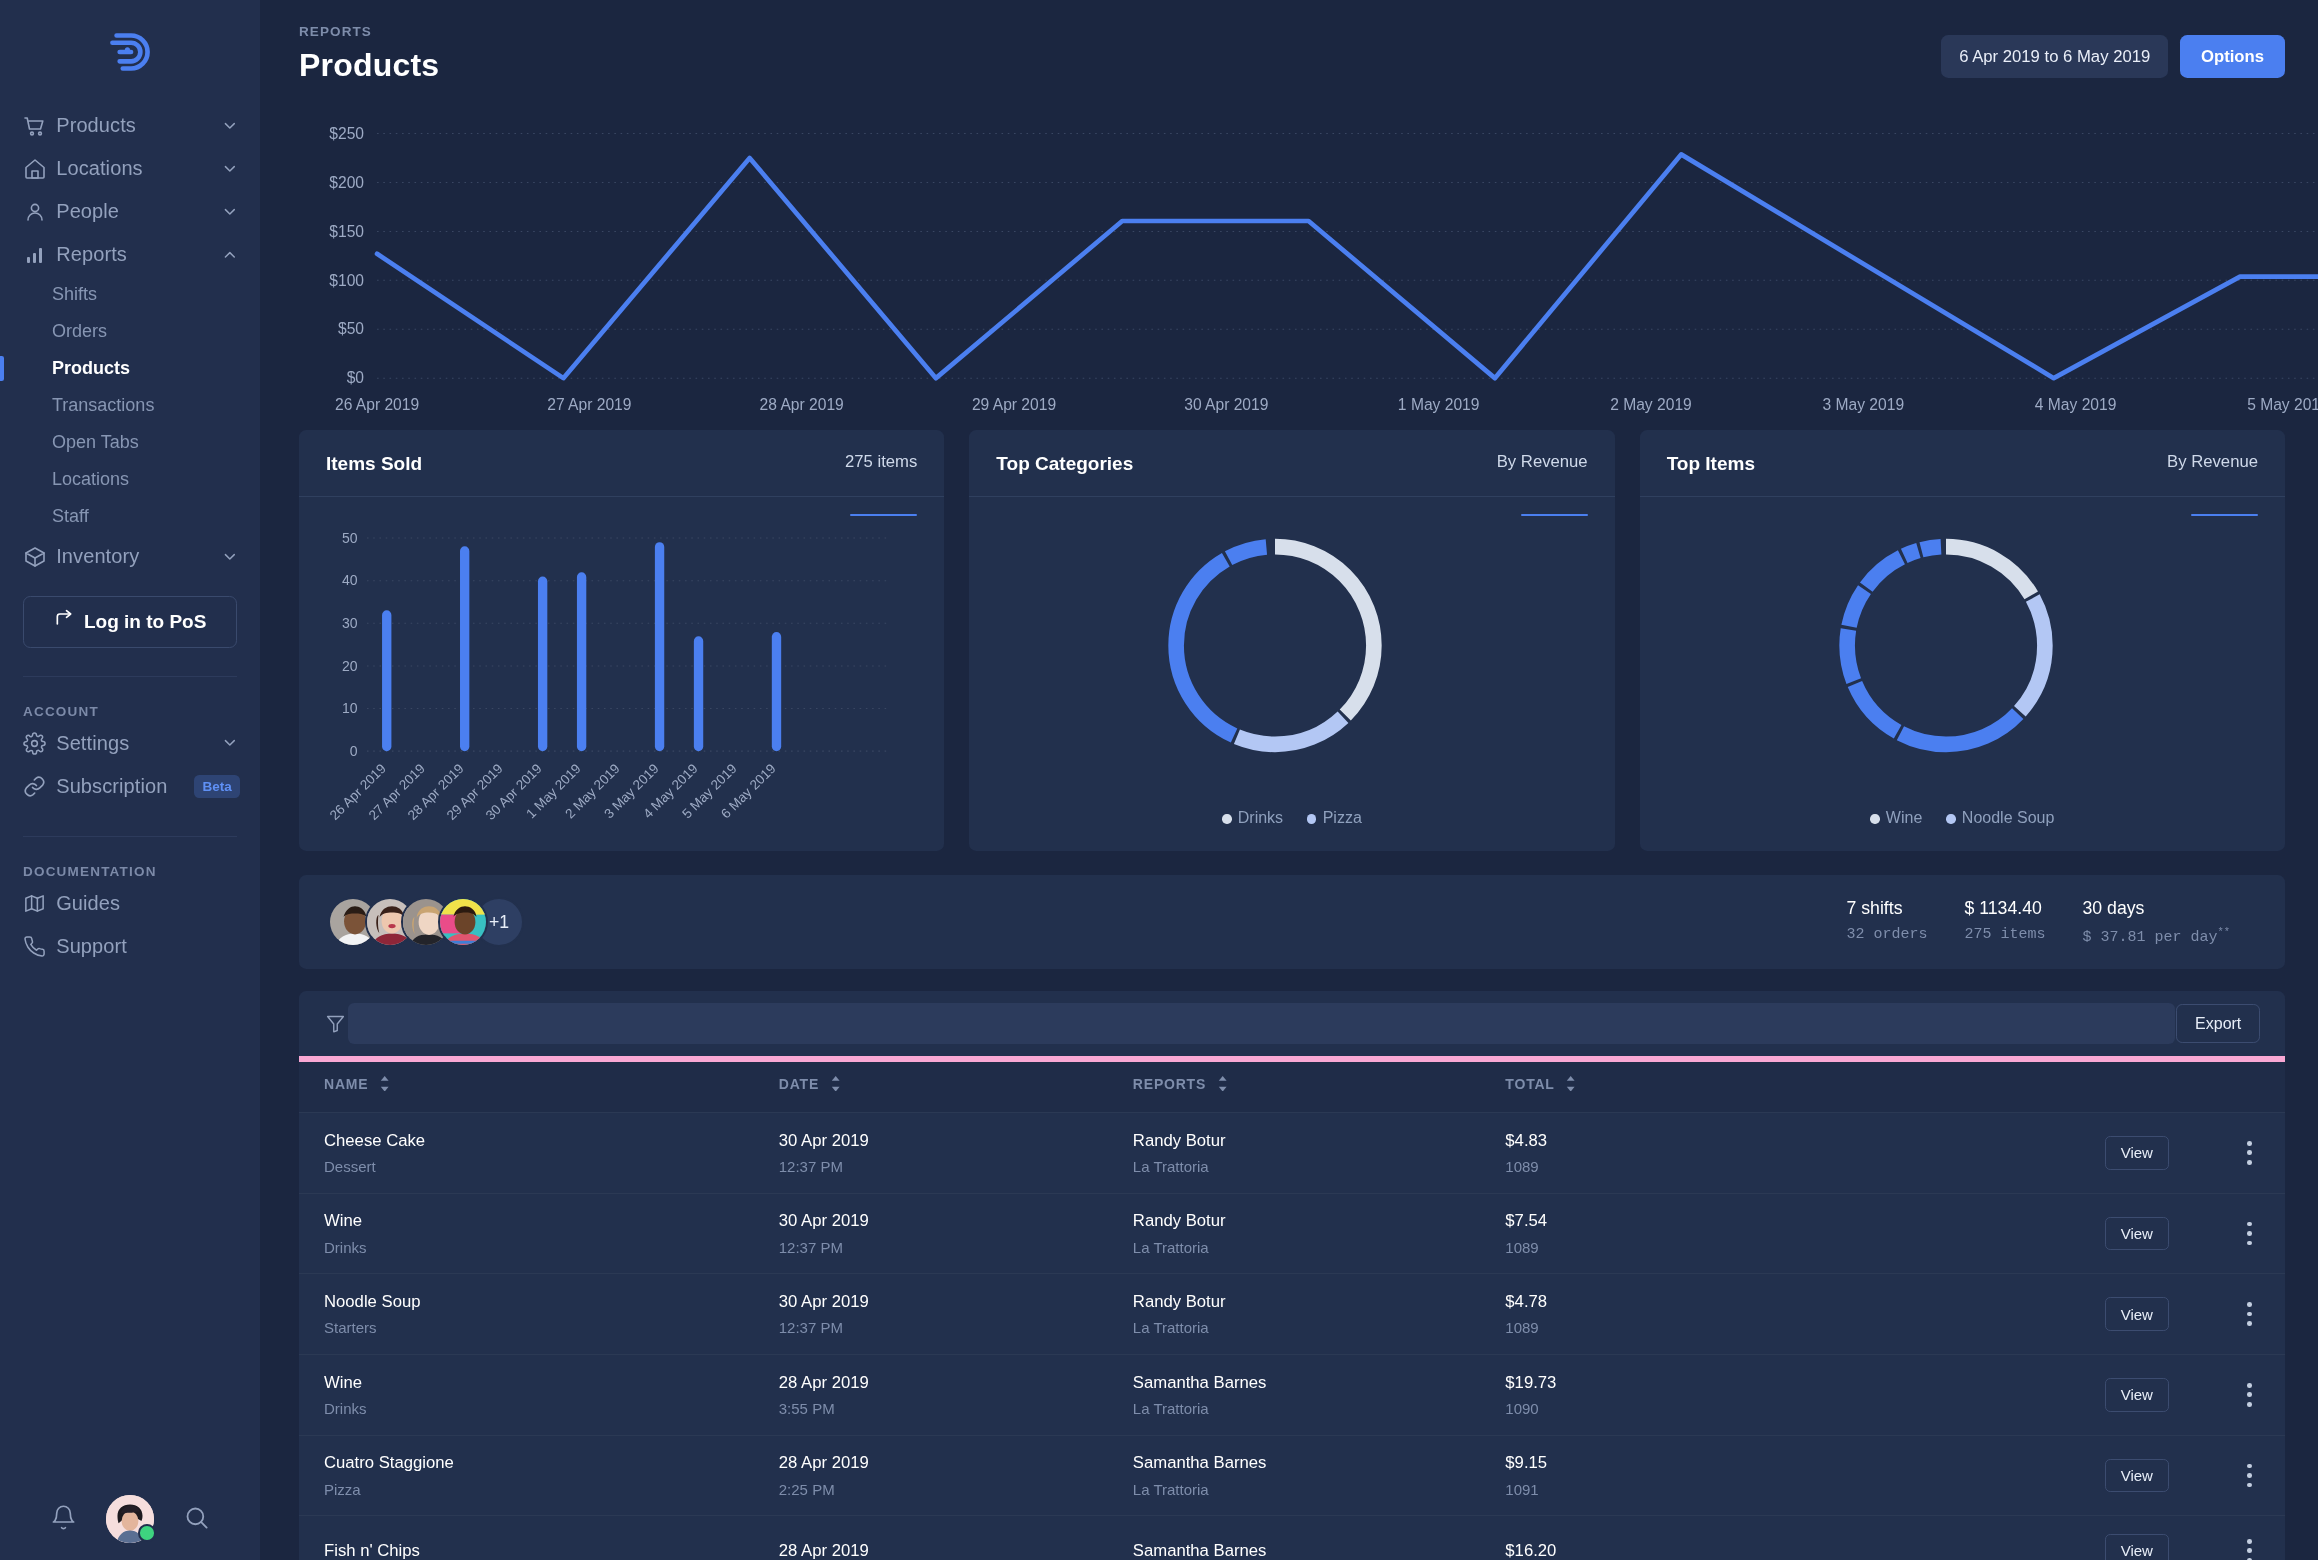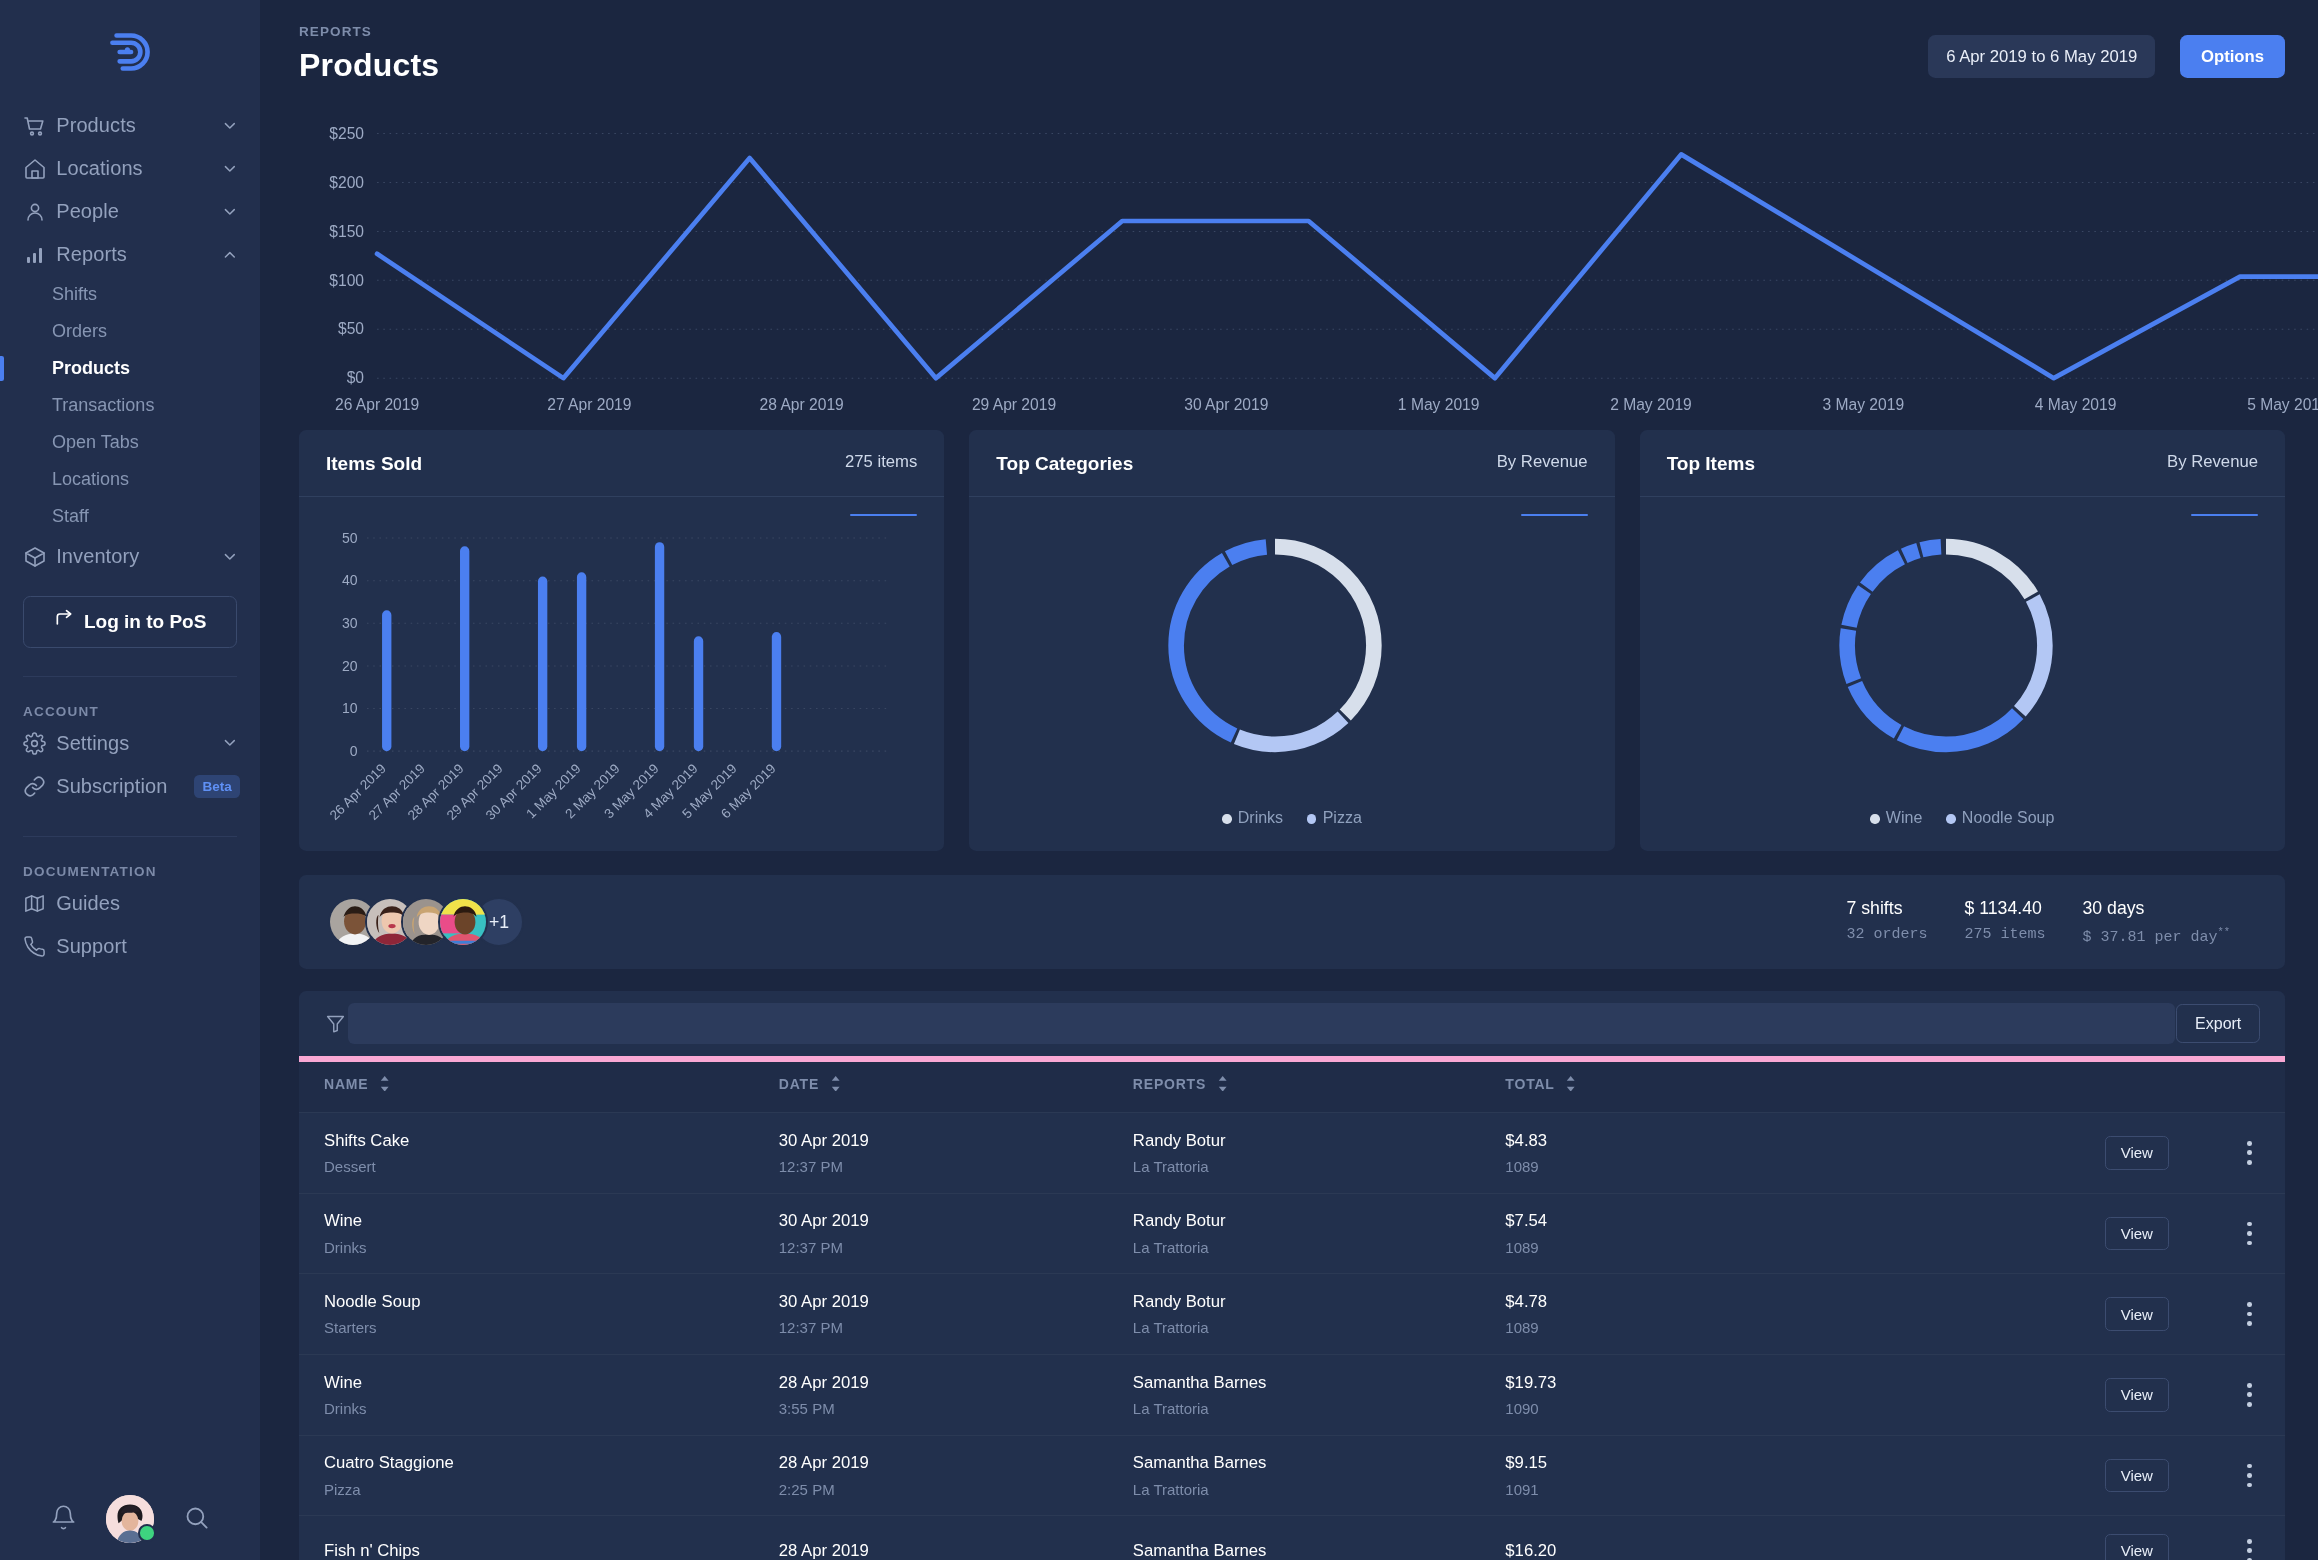--- a/index.html
+++ b/index.html
@@ -75,21 +75,21 @@
     position:absolute; right:-2.1px; bottom:1px; width:17.7px; height:17.7px;
     border-radius:50%; background:#3ed37f; border:2.6px solid #222f4d;
   }
 
   
   .main { flex:1; height:1560px; overflow:hidden; position:relative; }
 
   .topbar { display:flex; align-items:flex-start; padding:24px 34px 0 39px; }
   .crumb { color:#7e8dab; font-size:13.5px; letter-spacing:1.1px; font-weight:bold; }
   .page-title { color:#ffffff; font-size:32px; font-weight:bold; margin-top:8.3px; letter-spacing:0.2px;}
-  .topbar-actions { margin-left:auto; display:flex; gap:25px; align-items:center; padding-top:11.4px; }
+  .topbar-actions { margin-left:auto; display:flex; gap:12px; align-items:center; padding-top:11.4px; }
   .daterange {
     background:#2a3858; color:#e9eef8; font-size:16.7px;
     border-radius:7.3px; padding:11.4px 17.7px; cursor:pointer; white-space:nowrap;
   }
   .options-btn {
     background:#4b7ff0; color:#ffffff; font-size:16.7px; font-weight:bold;
     border-radius:7.3px; padding:11.4px 21px; cursor:pointer; border:none;
     font-family:"Liberation Sans", sans-serif;
   }
 
@@ -664,21 +664,21 @@
               </span>
             </th>
             <th class="col-view"></th>
             <th class="col-kebab"></th>
           </tr>
         </thead>
         <tbody>
 
           <tr>
             <td>
-                <div class="c-main">Shifts Cake</div>
+                <div class="c-main">Cheese Cake</div>
                 <div class="c-sub">Dessert</div>
               </td>
             <td>
                 <div class="c-main">30 Apr 2019</div>
                 <div class="c-sub">12:37 PM</div>
               </td>
             <td>
                 <div class="c-main">Randy Botur</div>
                 <div class="c-sub">La Trattoria</div>
               </td>

